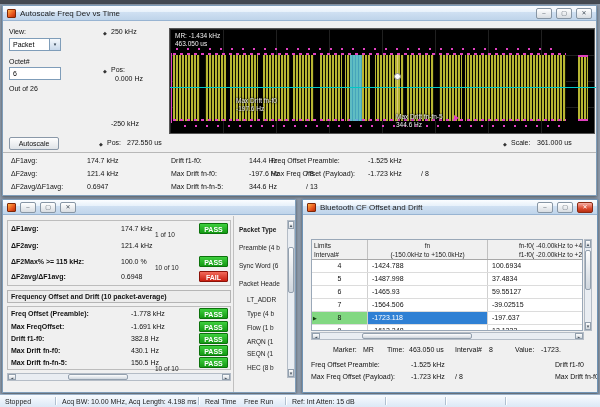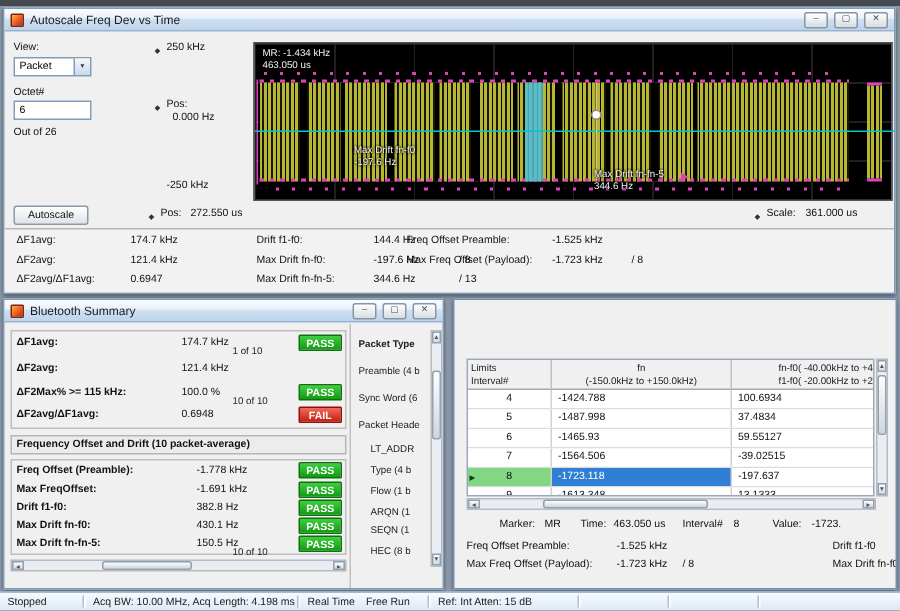--- a/index.html
+++ b/index.html
@@ -166,21 +166,20 @@
   <span class="t7" style="left:268px;top:151px;left:268px">Freq Offset Preamble:</span>
   <span class="t7" style="left:365px;top:151px">-1.525 kHz</span>
   <span class="t7" style="left:268px;top:164px">Max Freq Offset (Payload):</span>
   <span class="t7" style="left:365px;top:164px">-1.723 kHz</span>
   <span class="t7" style="left:418px;top:164px">/  8</span>
 </div>
 
 <div class="window" style="left:2px;top:199px;width:294px;height:194px;">
   <div class="titlebar">
     <div class="app-icon"></div>
-    <div class="title">Bluetooth Summary</div>
     <div class="win-btn">–</div>
     <div class="win-btn">▢</div>
     <div class="win-btn">✕</div>
   </div>
 
   <div class="groupbox" style="left:4px;top:20px;width:224px;height:66px;"></div>
 
   <span class="t7" style="left:8px;top:25px;font-weight:bold">ΔF1avg:</span>
   <span class="t7" style="left:118px;top:25px">174.7 kHz</span>
   <span class="t65" style="left:152px;top:31px">1   of 10</span>
@@ -242,20 +241,27 @@
   <span class="t65" style="left:244px;top:164px">HEC (8 b</span>
 
   <div class="scroll-track" style="left:284px;top:20px;width:8px;height:158px;">
     <div class="scroll-arrow" style="left:0;top:0;width:6px;height:8px;">▴</div>
     <div class="scroll-thumb" style="left:0;top:26px;width:6px;height:46px;"></div>
     <div class="scroll-arrow" style="left:0;bottom:0;width:6px;height:8px;">▾</div>
   </div>
 </div>
 
 <div class="window" style="left:302px;top:199px;width:296px;height:194px;border-color:#6f93b5;">
+  <div class="titlebar">
+    <div class="app-icon"></div>
+    <div class="title">Bluetooth CF Offset and Drift</div>
+    <div class="win-btn">–</div>
+    <div class="win-btn">▢</div>
+    <div class="win-btn close-red">✕</div>
+  </div>
 
   <div class="cf-table" style="left:8px;top:39px;width:272px;height:92px;">
     <div class="cf-head">
       <div class="hc" style="left:0;width:56px;">
         <div>Limits</div>
         <div>Interval#</div>
       </div>
       <div class="hc" style="left:56px;width:120px;text-align:center;">
         <div>fn</div>
         <div>(-150.0kHz to +150.0kHz)</div>

